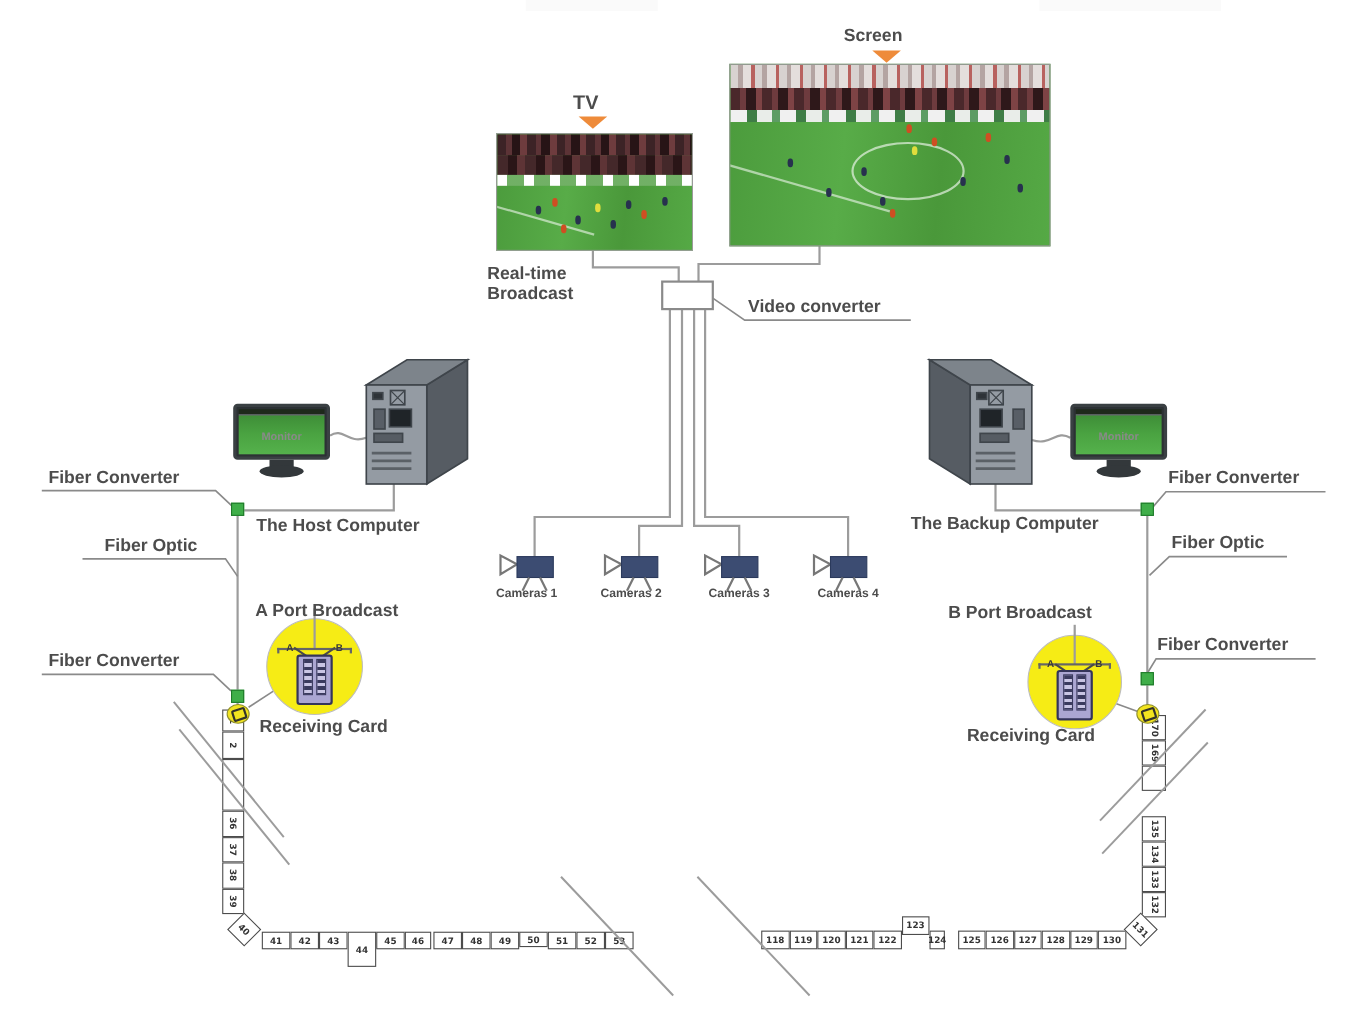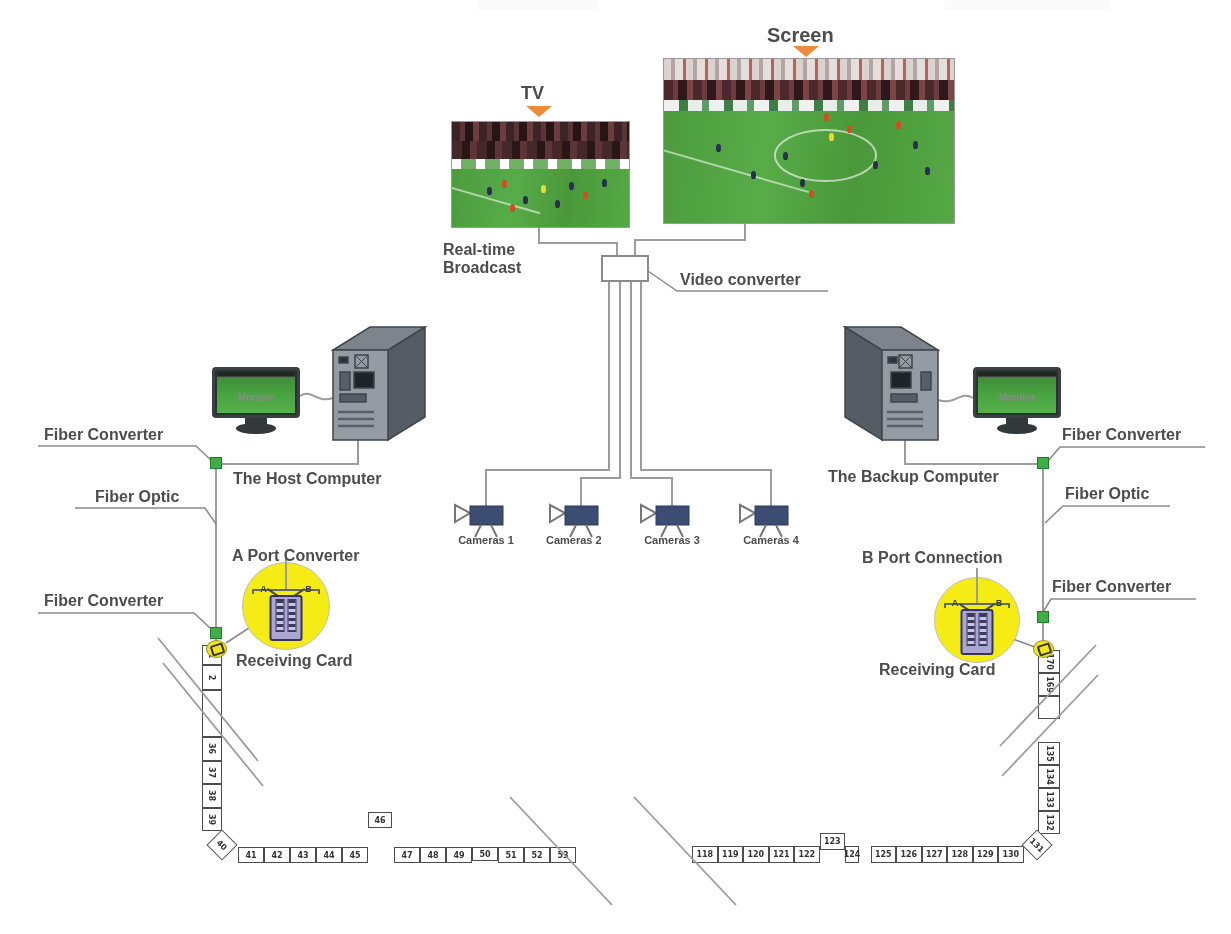--- a/index.html
+++ b/index.html
@@ -3,21 +3,21 @@
 <meta charset="utf-8">
 <style>
   html,body { margin:0; padding:0; background:#ffffff; }
   #stage { position:relative; width:1231px; height:934px; background:#fff; overflow:hidden;
            font-family:"Liberation Sans", sans-serif; }
   svg.layer { position:absolute; left:0; top:0; width:1231px; height:934px; }
   #svg-under { z-index:1; }
   #svg-over  { z-index:5; pointer-events:none; }
 
   .lbl { position:absolute; font-weight:bold; font-size:16px; color:#4c4c4c; white-space:nowrap; z-index:3; }
-  .lbl.big { font-size:20px; }
+  .lbl.big { font-size:16px; }
   .lbl.med { font-size:18px; }
   .lbl.small { font-size:11px; }
 
   .tri { position:absolute; width:0; height:0; border-left:13px solid transparent;
          border-right:13px solid transparent; border-top:11px solid #ee8b3a; z-index:3; }
 
   .faint-bar { position:absolute; top:0; height:10px; background:#fafafa; z-index:1; }
 
   
   .pitch { position:absolute; overflow:hidden; border:1px solid #9a9a9a; background:#4f9e40; z-index:2; }
@@ -272,37 +272,37 @@
   <div class="lbl med" style="left:521px; top:83px;">TV</div>
   <div class="tri" style="left:526px; top:106px;"></div>
 
   <div class="lbl" style="left:443px; top:241px;">
     <div>Real-time</div>
     <div>Broadcast</div>
   </div>
 
   <div class="lbl" style="left:680px; top:271px;">Video converter</div>
 
-  <div class="lbl small" style="left:451px; top:534px; width:70px; text-align:center;">Cameras 1</div>
+  <div class="lbl small" style="left:451px; top:534px; width:70px; text-align:left;">Cameras 1</div>
   <div class="lbl small" style="left:546px; top:534px; width:70px; ">Cameras 2</div>
   <div class="lbl small" style="left:637px; top:534px; width:70px; text-align:center;">Cameras 3</div>
   <div class="lbl small" style="left:736px; top:534px; width:70px; text-align:center;">Cameras 4</div>
 
   <div class="lbl" style="left:44px; top:426px;">Fiber Converter</div>
   <div class="lbl" style="left:95px; top:488px;">Fiber Optic</div>
   <div class="lbl" style="left:44px; top:592px;">Fiber Converter</div>
   <div class="lbl" style="left:233px; top:470px;">The Host Computer</div>
-  <div class="lbl" style="left:232px; top:547px;">A Port Converter</div>
+  <div class="lbl" style="left:232px; top:547px;">A Port Broadcast</div>
   <div class="lbl" style="left:236px; top:652px;">Receiving Card</div>
 
   <div class="lbl" style="left:1062px; top:426px;">Fiber Converter</div>
   <div class="lbl" style="left:1065px; top:485px;">Fiber Optic</div>
   <div class="lbl" style="left:1052px; top:578px;">Fiber Converter</div>
   <div class="lbl" style="left:828px; top:468px;">The Backup Computer</div>
-  <div class="lbl" style="left:862px; top:549px;">B Port Connection</div>
+  <div class="lbl" style="left:862px; top:549px;">B Port Broadcast</div>
   <div class="lbl" style="left:879px; top:661px;">Receiving Card</div>
 
   <div id="chains">
       <div class="cell v" style="left: 202px; top: 645px; width: 20px; height: 20px;">
         <span>1</span>
       </div>
       <div class="cell v" style="left: 202px; top: 665px; width: 20px; height: 25px;">
         <span>2</span>
       </div>
       <div class="cell v" style="left: 202px; top: 690px; width: 20px; height: 47px;">
@@ -322,27 +322,27 @@
       </div>
       <div class="cell" style="left: 238px; top: 847px; width: 26px; height: 16px;">
         <span>41</span>
       </div>
       <div class="cell" style="left: 264px; top: 847px; width: 26px; height: 16px;">
         <span>42</span>
       </div>
       <div class="cell" style="left: 290px; top: 847px; width: 26px; height: 16px;">
         <span>43</span>
       </div>
-      <div class="cell" style="left: 316px; top: 847px; width: 26px; height: 16px;">
+      <div class="cell" style="left: 316px; top: 847px; width: 26px; height: 32px;">
         <span>44</span>
       </div>
       <div class="cell" style="left: 342px; top: 847px; width: 26px; height: 16px;">
         <span>45</span>
       </div>
-      <div class="cell" style="left: 368px; top: 812px; width: 24px; height: 16px;">
+      <div class="cell" style="left: 368px; top: 847px; width: 24px; height: 16px;">
         <span>46</span>
       </div>
       <div class="cell" style="left: 394px; top: 847px; width: 26px; height: 16px;">
         <span>47</span>
       </div>
       <div class="cell" style="left: 420px; top: 847px; width: 26px; height: 16px;">
         <span>48</span>
       </div>
       <div class="cell" style="left: 446px; top: 847px; width: 26px; height: 16px;">
         <span>49</span>

